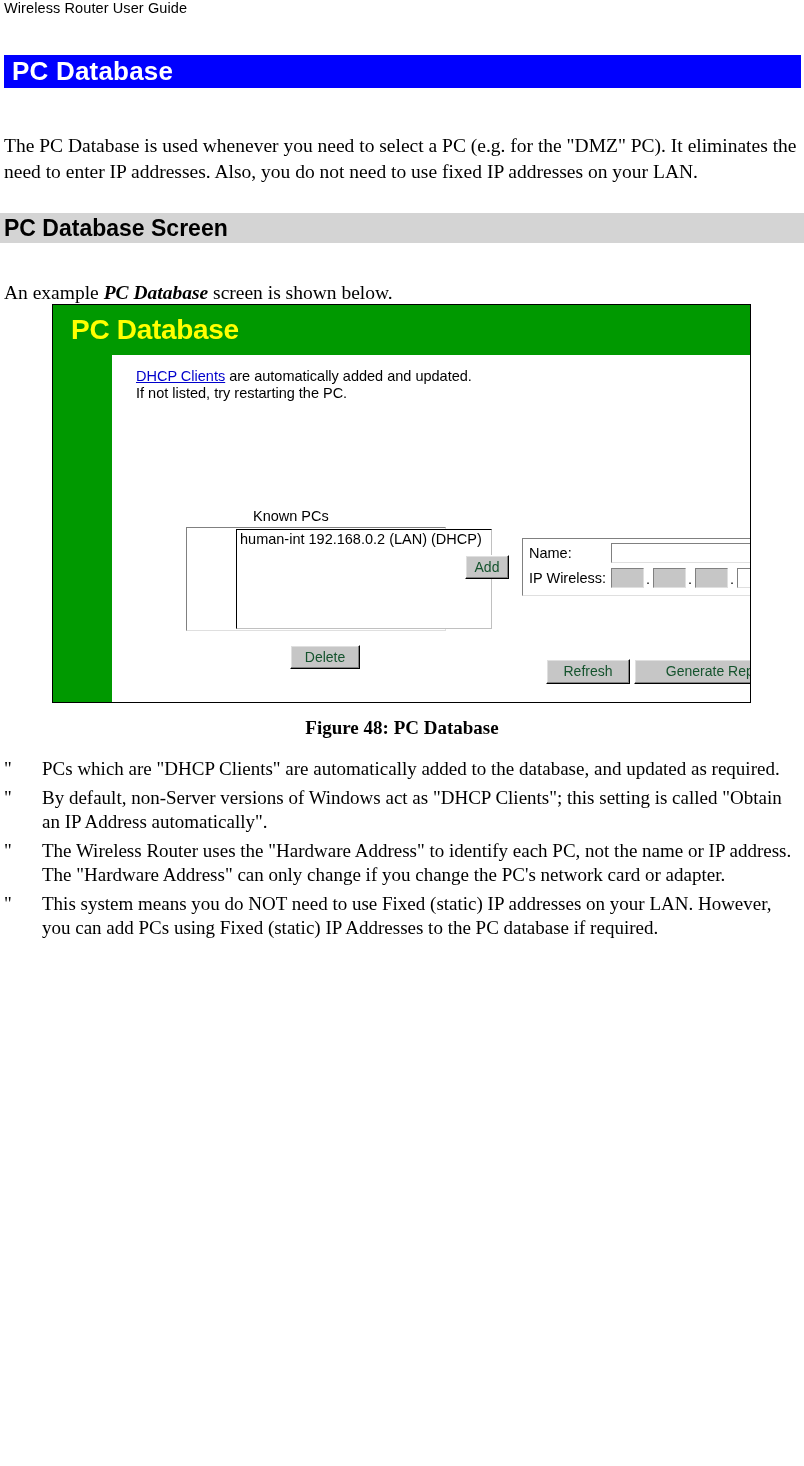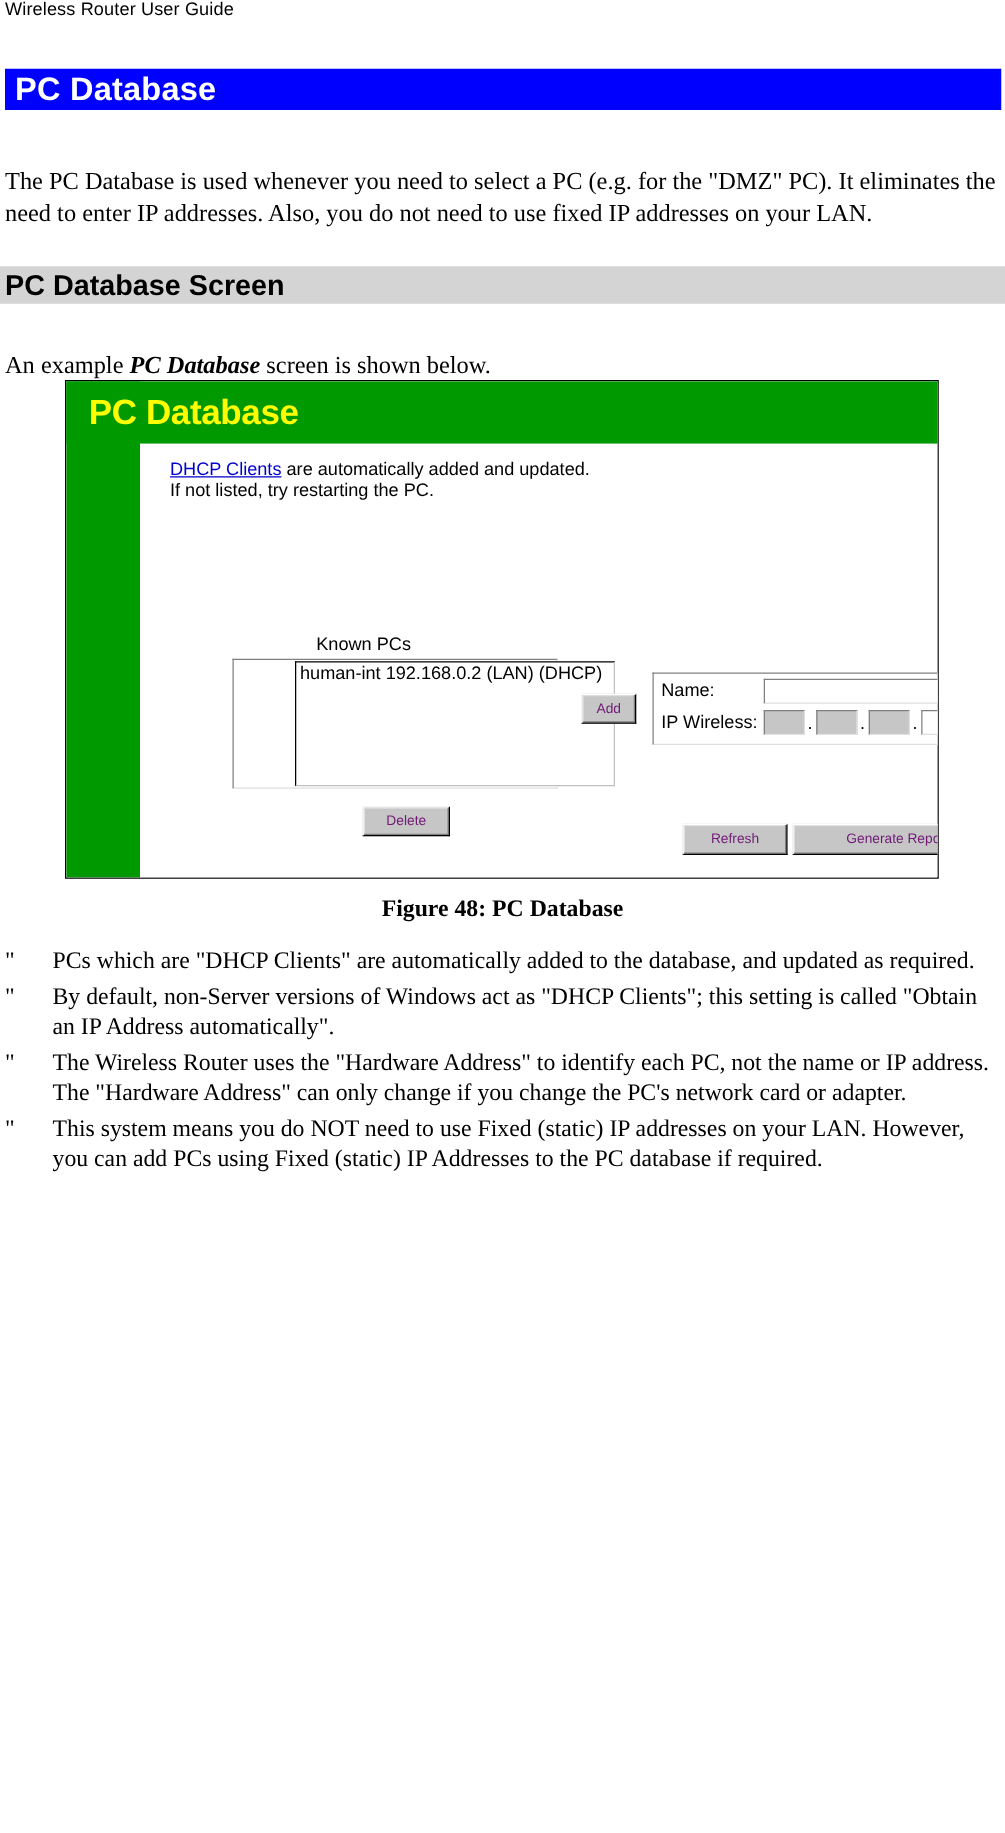--- a/index.html
+++ b/index.html
@@ -208,22 +208,22 @@
   
   .btn {
     position: absolute;
     background: #c6c6c6;
     border-top: 1px solid #ffffff;
     border-left: 1px solid #ffffff;
     border-right: 1px solid #000000;
     border-bottom: 1px solid #000000;
     box-sizing: border-box;
     font-family: "Liberation Sans", sans-serif;
-    font-size: 11px;
-    color: #701a75;
+    font-size: 14px;
+    color: #14532d;
     text-align: center;
     cursor: default;
     white-space: nowrap;
     box-shadow: inset -1px -1px 0 #808080, inset 1px 1px 0 #dfdfdf;
   }
   .btn-add      { left: 353px; top: 200px; width: 44px;  height: 24px; line-height: 22px; }
   .btn-delete   { left: 178px; top: 290px; width: 70px;  height: 24px; line-height: 22px; }
   .btn-refresh  { left: 434px; top: 304px; width: 84px;  height: 25px; line-height: 23px; }
   .btn-report   { left: 522px; top: 304px; width: 168px; height: 25px; line-height: 23px; }
 

